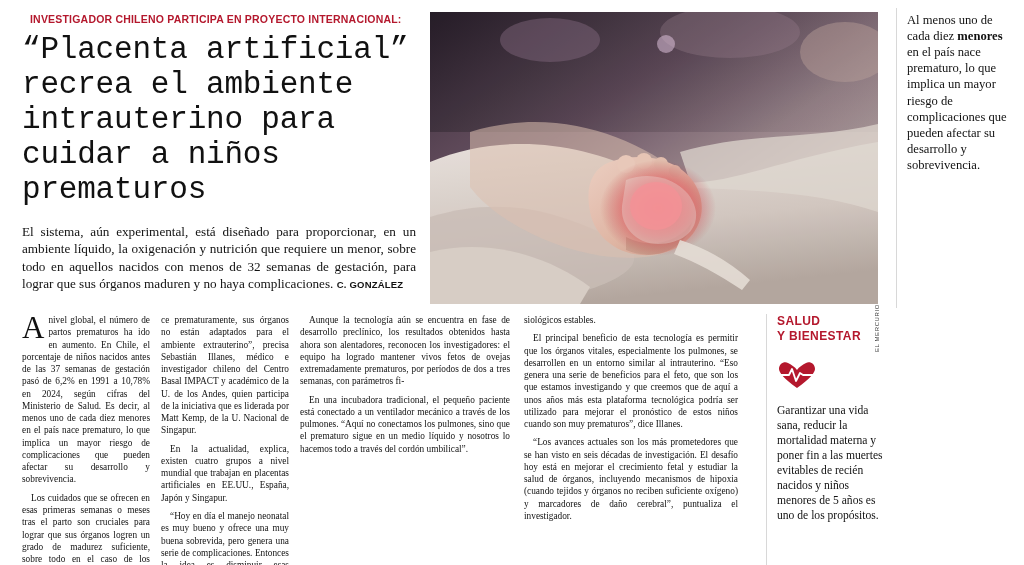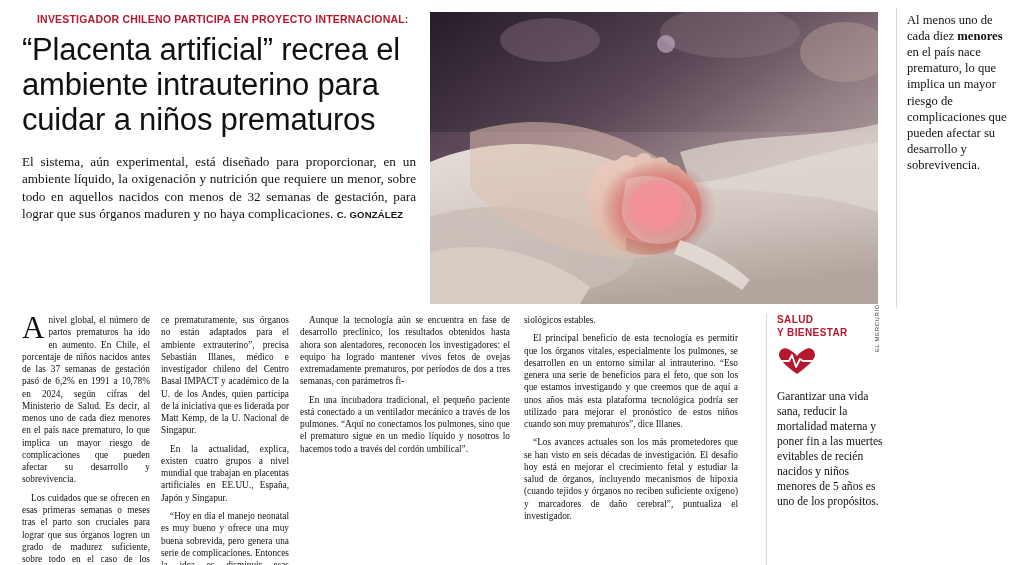--- a/index.html
+++ b/index.html
@@ -29,25 +29,25 @@
     padding-right:14px;
     box-sizing:border-box;
   }
   .kicker{
     color:#b4182d;
     font-family:"Liberation Sans", sans-serif;
     font-weight:bold;
     font-size:10.5px;
     letter-spacing:0.2px;
     text-transform:uppercase;
-    margin:6px 0 6px 15px;
+    margin:6px 0 6px 8px;
     line-height:1.1;
   }
   .headline{
-    font-family:Liberation Sans, sans-serif;
+    font-family:Liberation Mono, monospace;
     font-size:31px;
     line-height:1.13;
     font-weight:normal;
     margin:0 0 16px 0;
     letter-spacing:-0.2px;
   }
   .lead{
     font-family:"Liberation Serif", serif;
     font-size:13.2px;
     line-height:1.33;
@@ -150,24 +150,24 @@
     margin-left:18px;
     box-sizing:border-box;
     border-left:1px solid #d8d8d8;
     padding-left:10px;
     flex:0 0 auto;
   }
   .salud{
     font-family:"Liberation Sans", sans-serif;
     color:#b4182d;
     font-weight:bold;
-    font-size:10px;
+    font-size:12px;
     letter-spacing:0.4px;
     line-height:1.25;
-    margin-bottom:8px;
+    margin-bottom:17px;
   }
   .heart{
     margin:2px 0 8px 0;
     display:block;
   }
   .rail-text{
     font-family:"Liberation Serif", serif;
     font-size:11.6px;
     line-height:1.3;
     margin:0;

